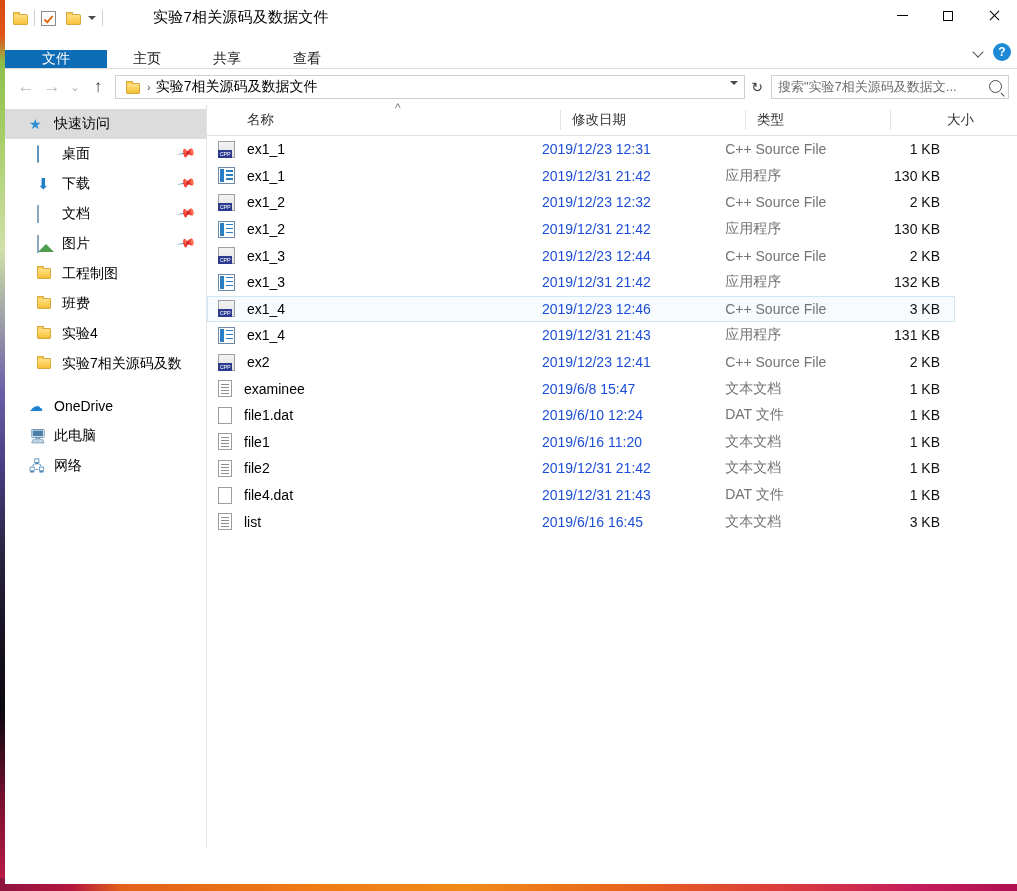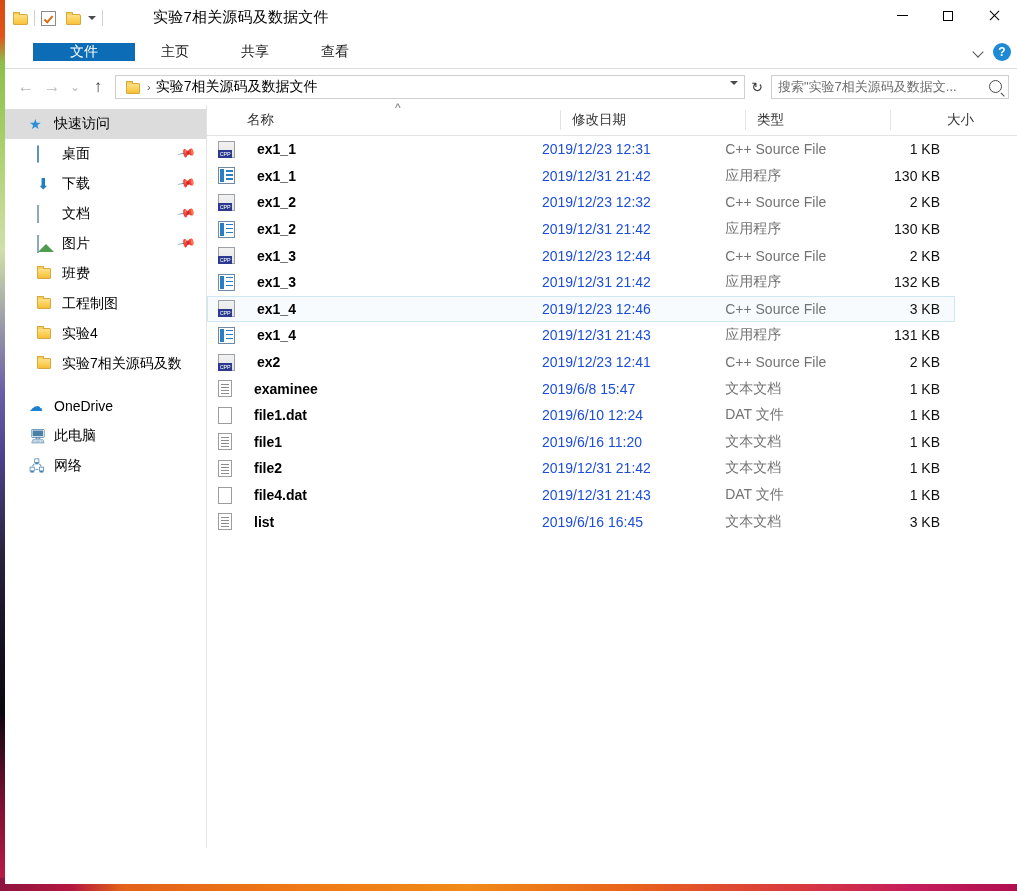--- a/index.html
+++ b/index.html
@@ -33,21 +33,21 @@
   .wc{width:46px;height:31px;display:flex;align-items:center;justify-content:center;}
   .wc .dash{width:11px;height:1px;background:#000;}
   .wc .sq{width:10px;height:10px;border:1px solid #000;box-sizing:border-box;}
   .wc .x{position:relative;width:12px;height:12px;}
   .wc .x:before,.wc .x:after{content:"";position:absolute;left:0;top:5px;width:13px;height:1px;background:#000;}
   .wc .x:before{transform:rotate(45deg);}
   .wc .x:after{transform:rotate(-45deg);}
 
   
   .ribbon{position:relative;height:32px;background:#ffffff;border-bottom:1px solid #dcdcdc;}
-  .tabs{display:flex;height:32px;align-items:center;padding-left:28px;}
+  .tabs{display:flex;height:32px;align-items:flex-end;}
   .tab{display:flex;align-items:center;justify-content:center;font-size:14px;color:#1a1a1a;padding:0 16px;min-width:48px;}
   .tab.file{background:#0c6cb5;color:#fff;min-width:70px;}
   .ribbon-right{position:absolute;right:6px;top:0;height:32px;display:flex;align-items:center;gap:8px;}
   .chev{width:12px;height:12px;position:relative;}
   .chev:before{content:"";position:absolute;left:1px;top:2px;width:7px;height:7px;border-right:1.6px solid #555;border-bottom:1.6px solid #555;transform:rotate(45deg);}
   .help{width:18px;height:18px;border-radius:50%;background:#1e8ad6;color:#fff;font-size:12px;font-weight:bold;display:flex;align-items:center;justify-content:center;}
 
   
   .addrbar{position:relative;height:36px;background:#ffffff;display:flex;align-items:center;padding:0 8px;}
   .navbtn{width:26px;height:26px;display:flex;align-items:center;justify-content:center;font-size:17px;color:#b9b9b9;}
@@ -100,21 +100,21 @@
   .c-size{width:98px;justify-content:flex-end;padding-right:14px;}
   .sortmark{position:absolute;left:160px;top:-4px;font-size:12px;color:#7a7a7a;}
   .rows{position:relative;}
   .row{display:flex;align-items:center;height:26.6px;font-size:14px;color:#000;border:1px solid transparent;box-sizing:border-box;width:748px;}
   .row.hovered{background:#f7fbfe;border-color:#cfe6f3;}
   .cell{box-sizing:border-box;padding-left:12px;display:flex;align-items:center;overflow:hidden;white-space:nowrap;}
   .cell.name{width:325px;padding-left:10px;}
   .cell.date{width:185px;color:#1d4ed8;}
   .cell.type{width:145px;color:#737373;text-align:right;}
   .cell.size{width:98px;justify-content:flex-end;padding-right:14px;padding-left:0;color:#111;}
-  .fname{margin-left:22px;font-weight:bold;}
+  .fname{margin-left:12px;}
   
   .fic{width:17px;height:17px;position:relative;flex:0 0 auto;}
   .fic.cpp{background:linear-gradient(180deg,#f2f2f2 0%,#e4e4e4 100%);border:1px solid #9aa0a6;box-sizing:border-box;}
   .fic.cpp:after{content:"CPP";position:absolute;left:-1px;bottom:-1px;width:14px;height:8px;background:#2b3a8f;color:#fff;font-size:5.5px;font-family:"Liberation Sans",sans-serif;line-height:8px;text-align:center;letter-spacing:-0.2px;}
   .fic.exe{background:#ffffff;border:1px solid #6f8aa6;box-sizing:border-box;position:relative;}
   .fic.exe:before{content:"";position:absolute;left:1px;top:1px;width:4px;height:13px;background:#2a7fc4;}
   .fic.exe:after{content:"";position:absolute;left:7px;top:2px;width:7px;height:1.5px;background:#2a7fc4;box-shadow:0 4px 0 #2a7fc4,0 8px 0 #2a7fc4;}
   .fic.txt{width:14px;height:17px;background:#fff;border:1px solid #9d9d9d;box-sizing:border-box;position:relative;}
   .fic.txt:after{content:"";position:absolute;left:2px;top:3px;right:2px;height:1px;background:#8d8d8d;box-shadow:0 3px 0 #8d8d8d,0 6px 0 #8d8d8d,0 9px 0 #8d8d8d;}
   .fic.dat{width:14px;height:17px;background:#fff;border:1px solid #9d9d9d;box-sizing:border-box;}
@@ -229,26 +229,26 @@
       </div>
 
       <div class="nav-item indent">
         <span class="ico"><span class="ic-pic"></span></span>
         <span class="lbl">图片</span>
         <span class="pin">📌</span>
       </div>
 
       <div class="nav-item indent">
         <span class="ico"><span class="ic-fold"></span></span>
+        <span class="lbl">工程制图</span>
+      </div>
+
+      <div class="nav-item indent">
+        <span class="ico"><span class="ic-fold"></span></span>
         <span class="lbl">班费</span>
-      </div>
-
-      <div class="nav-item indent">
-        <span class="ico"><span class="ic-fold"></span></span>
-        <span class="lbl">工程制图</span>
       </div>
 
       <div class="nav-item indent">
         <span class="ico"><span class="ic-fold"></span></span>
         <span class="lbl">实验4</span>
       </div>
 
       <div class="nav-item indent">
         <span class="ico"><span class="ic-fold"></span></span>
         <span class="lbl">实验7相关源码及数</span>

